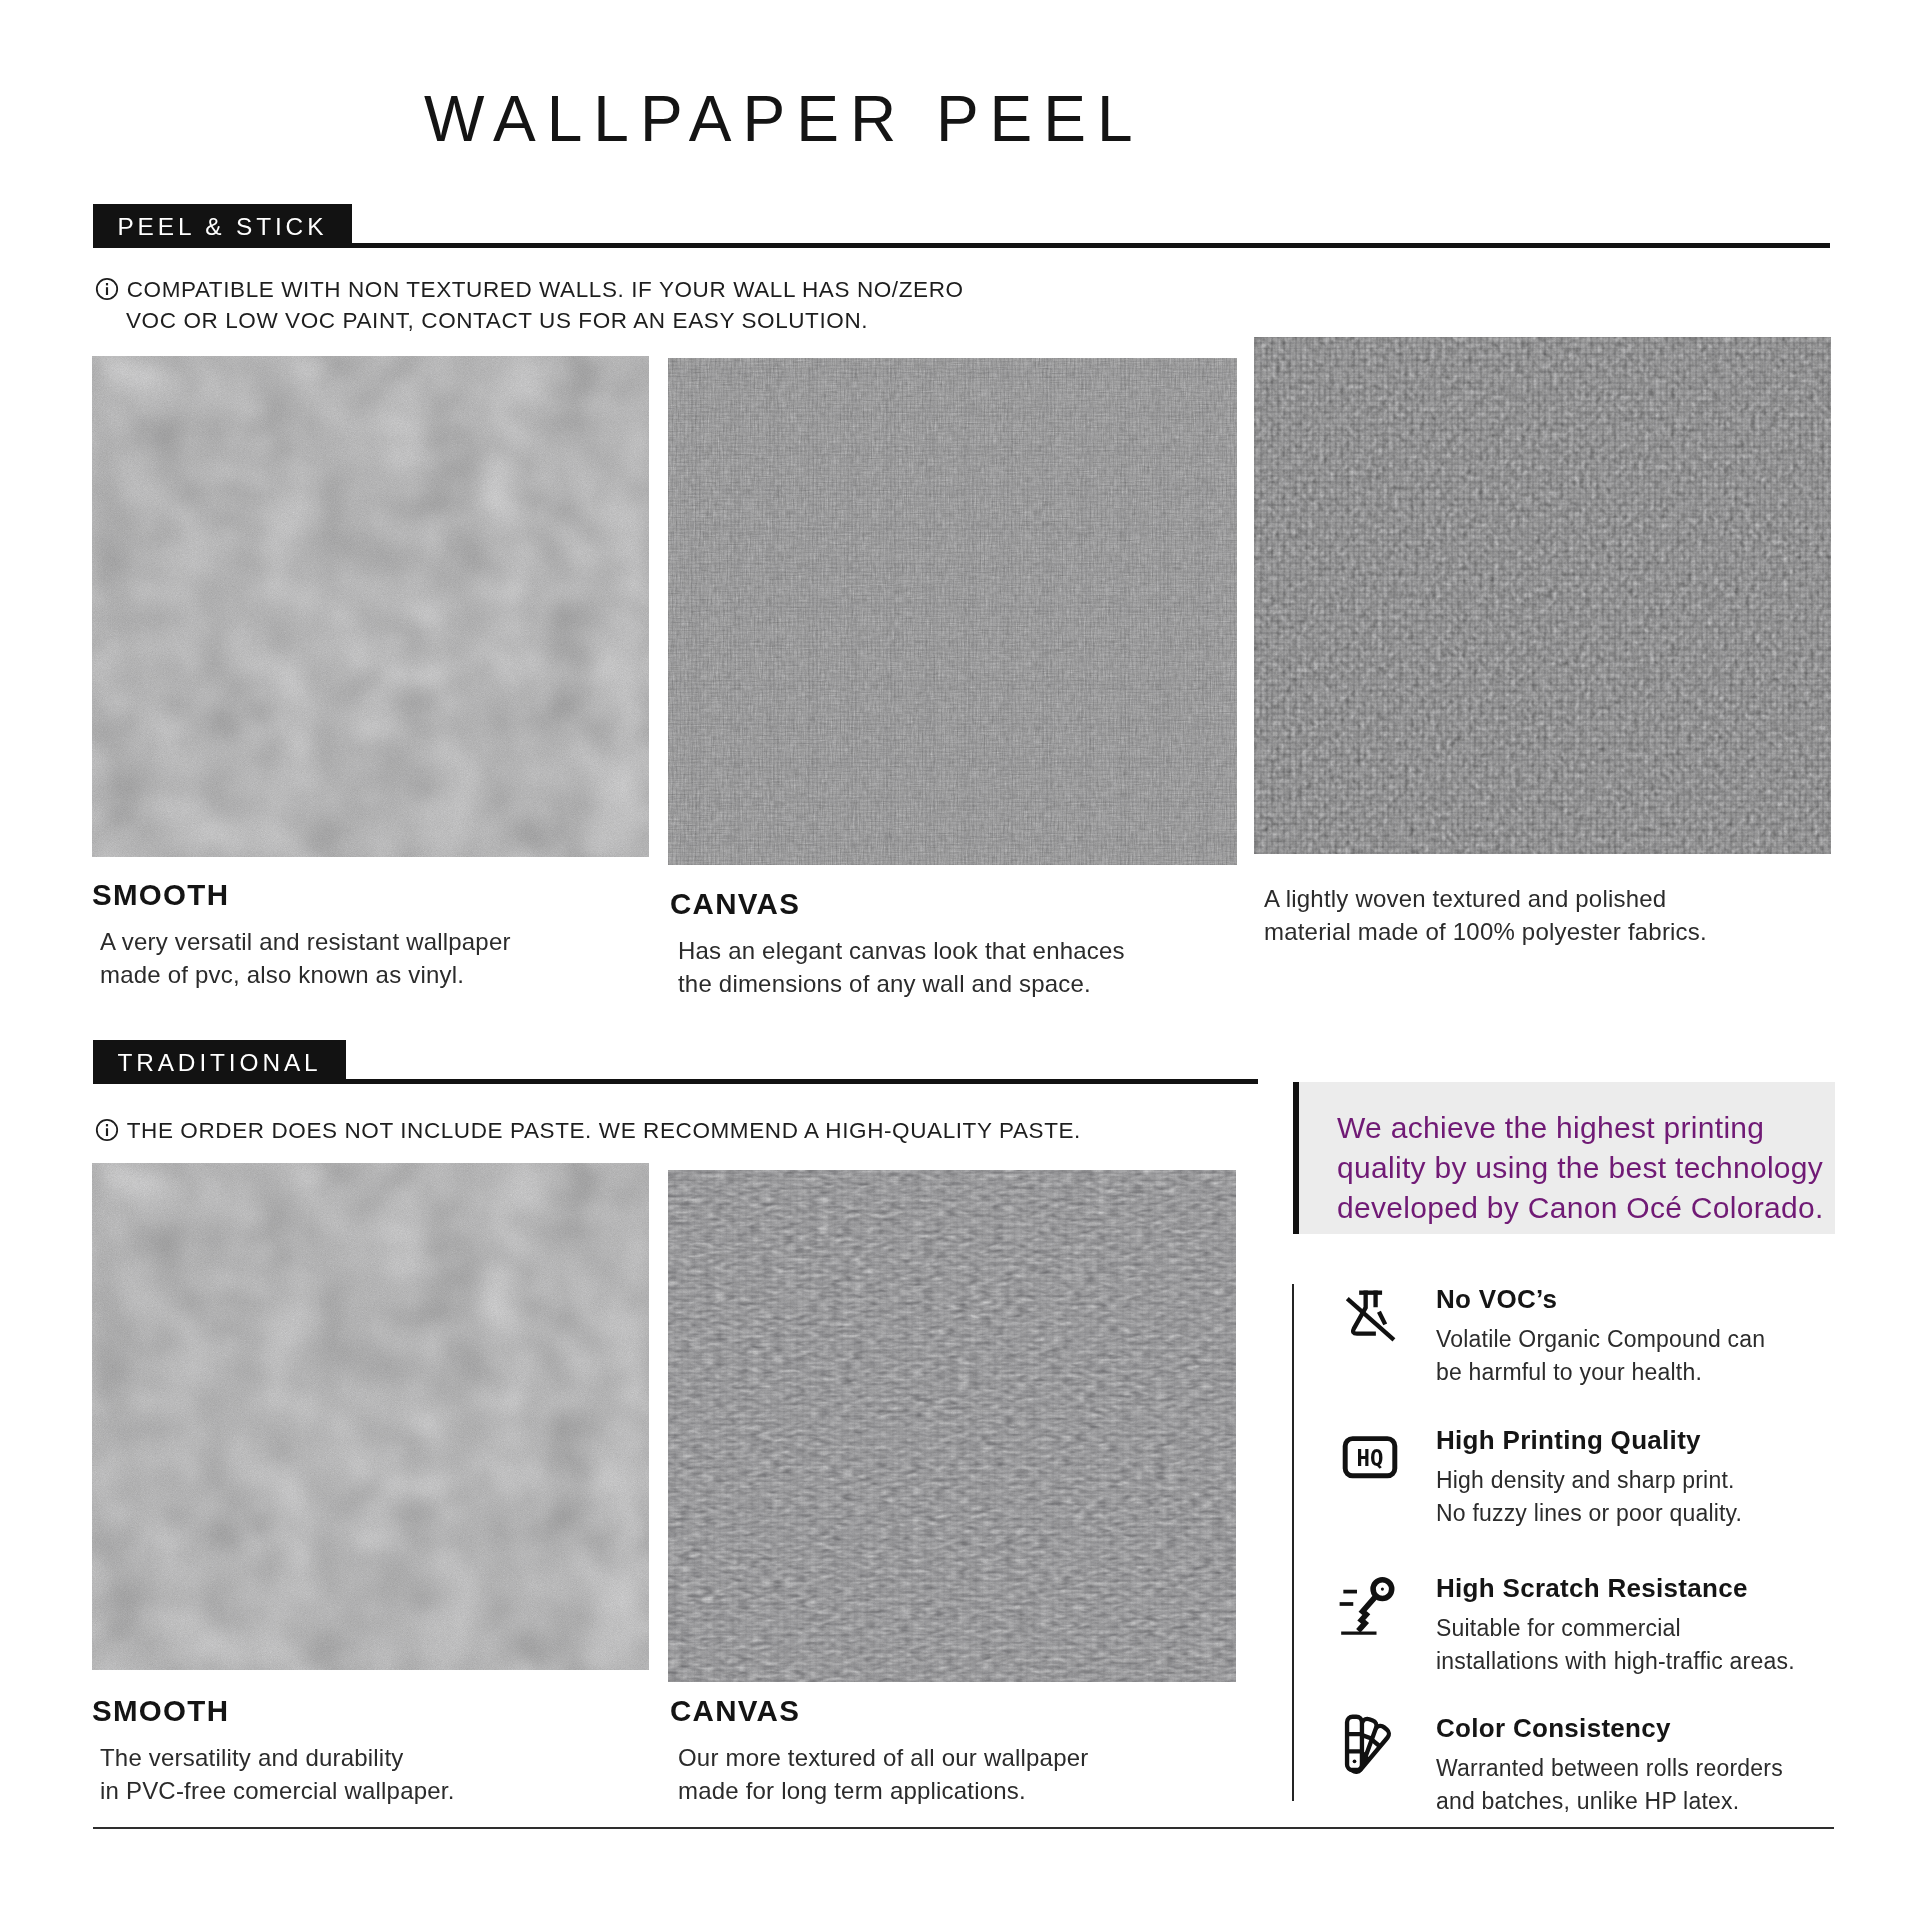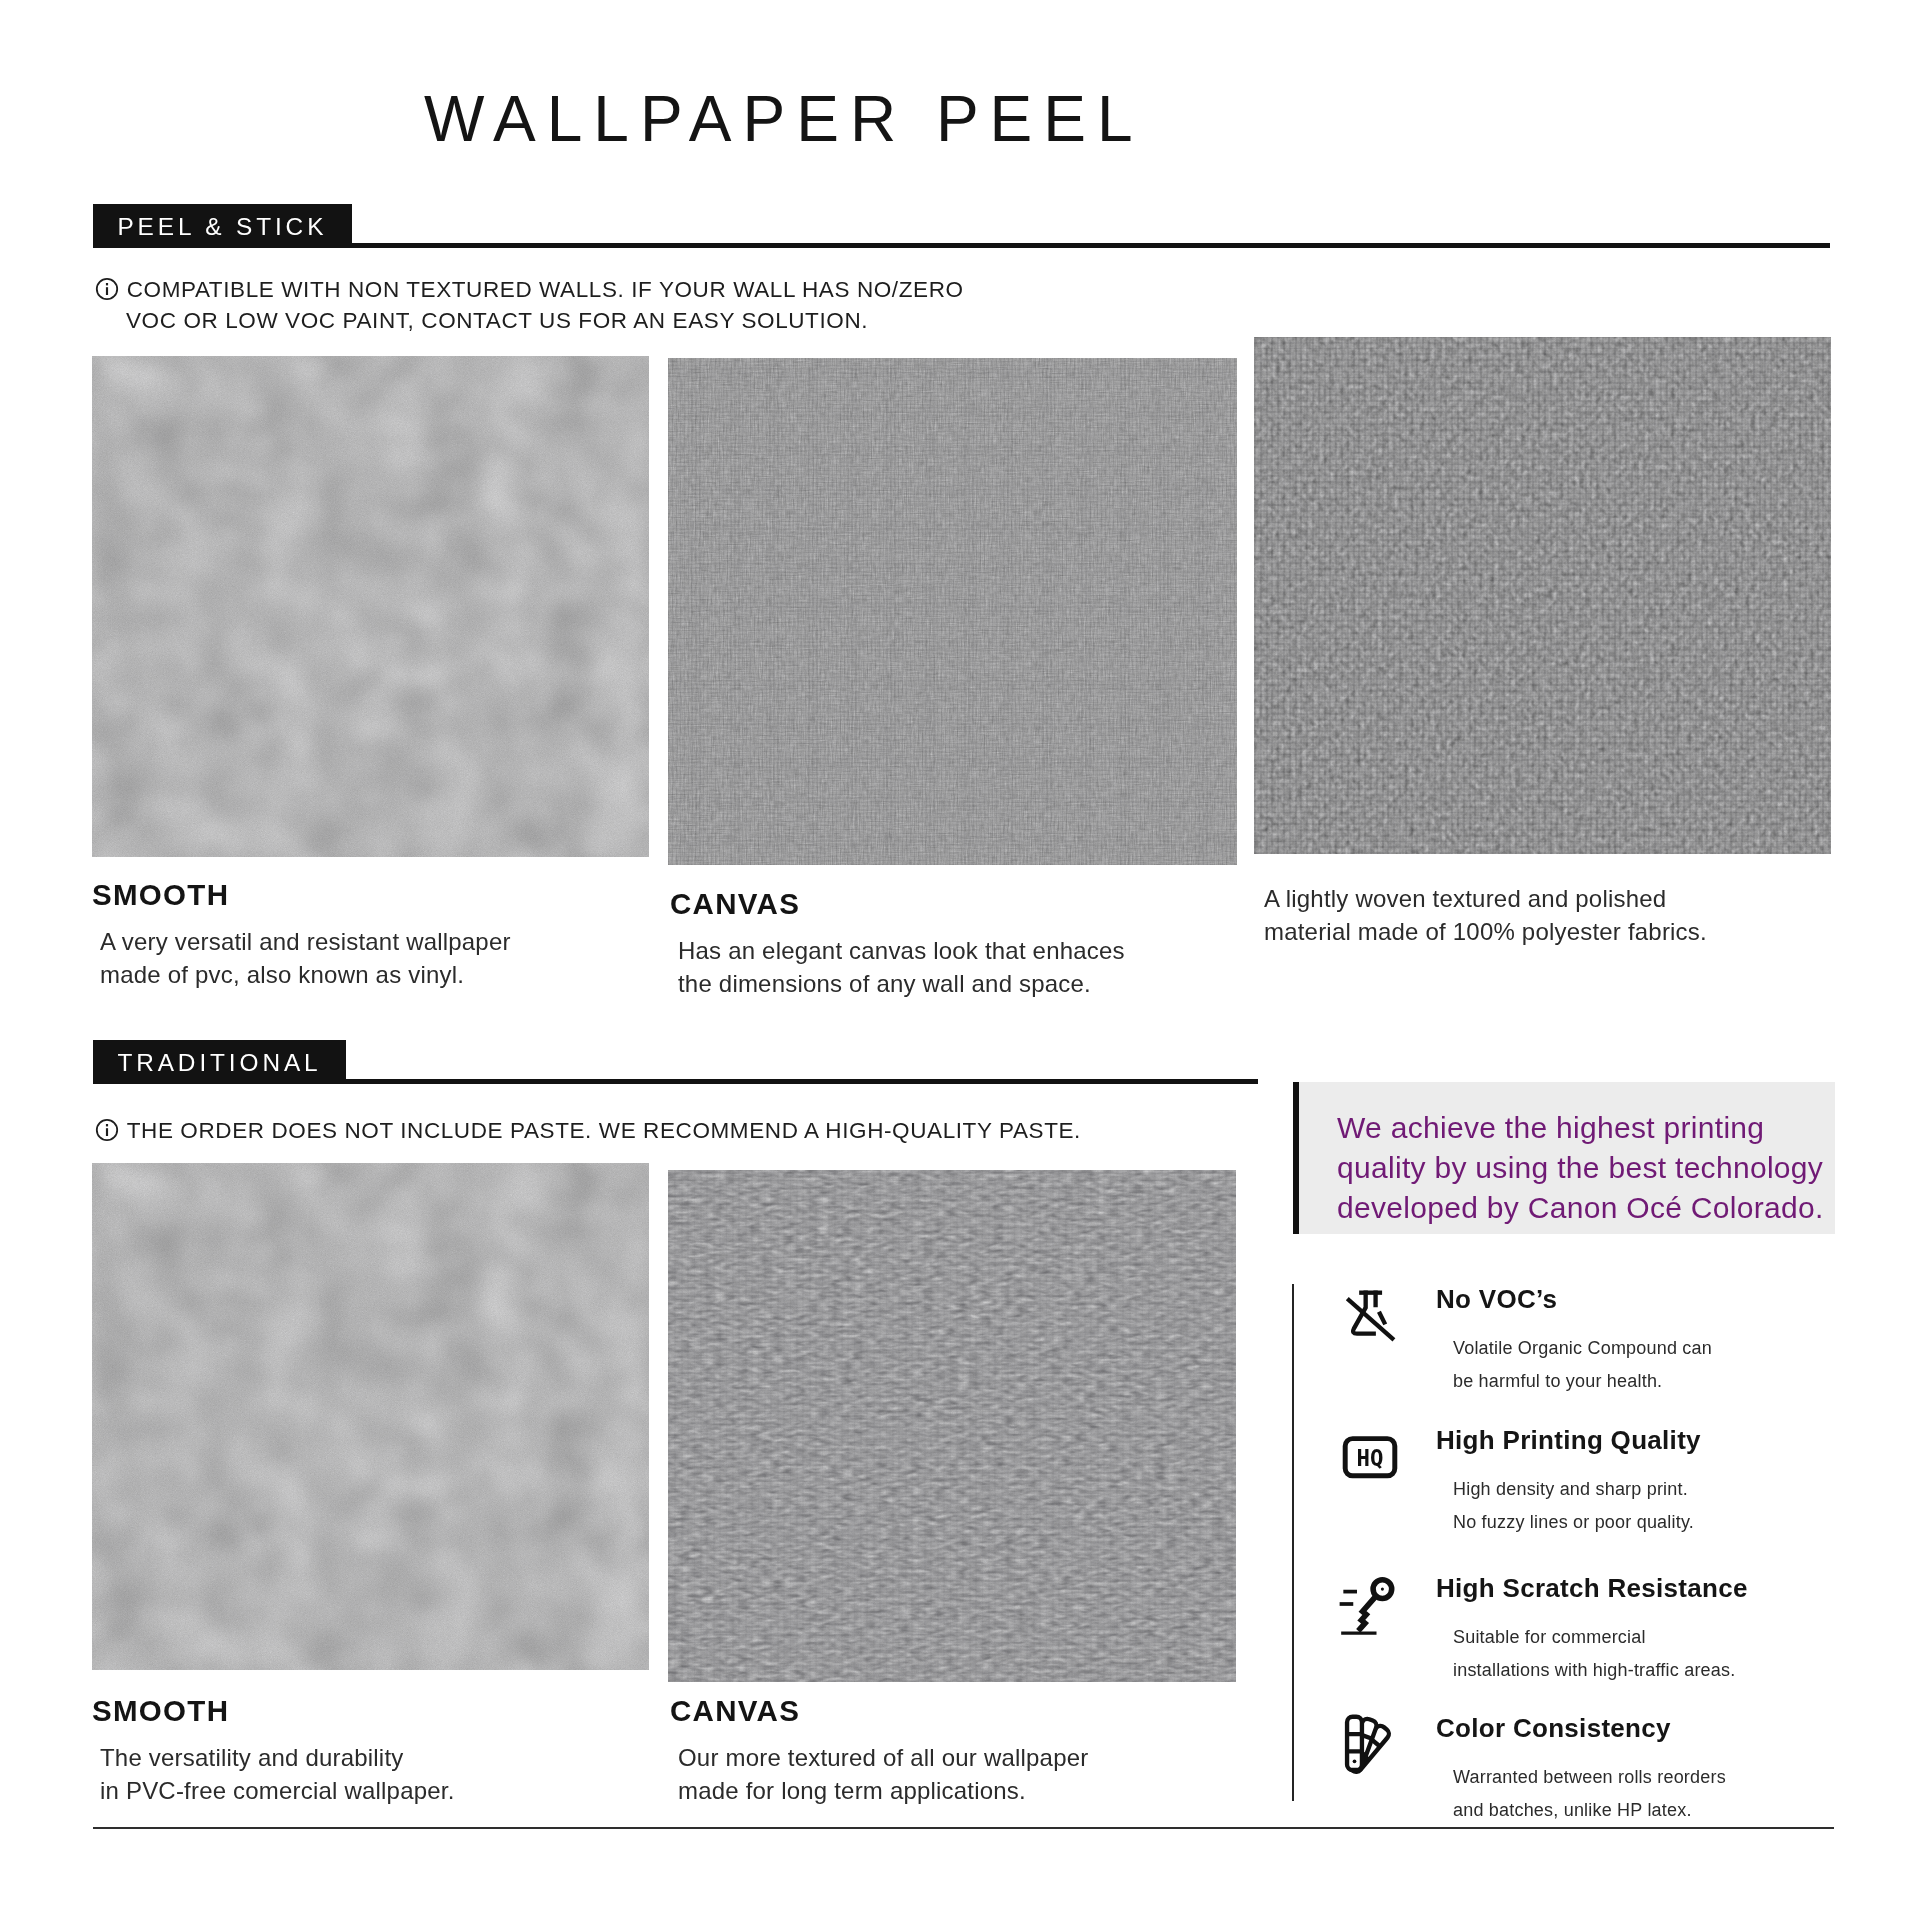--- a/index.html
+++ b/index.html
@@ -117,22 +117,22 @@
   }
   .feat .ficon{flex:0 0 62px;width:62px;height:62px;}
   .feat h4{
     margin:0 0 7.7px 0;
     font-size:26px;
     font-weight:700;
     letter-spacing:0.3px;
     color:#151515;
   }
   .feat p{
-    margin:17px;
-    font-size:18px;
+    margin:0;
+    font-size:23px;
     line-height:33px;
     color:#2b2b2b;
     letter-spacing:0.2px;
   }
   .bottom-rule{position:absolute;left:93px;top:1827px;width:1741px;height:1.9px;background:#2e2e2e;}
   .hidden-defs{position:absolute;width:0;height:0;overflow:hidden;}
 </style>
 </head>
 <body>
 

